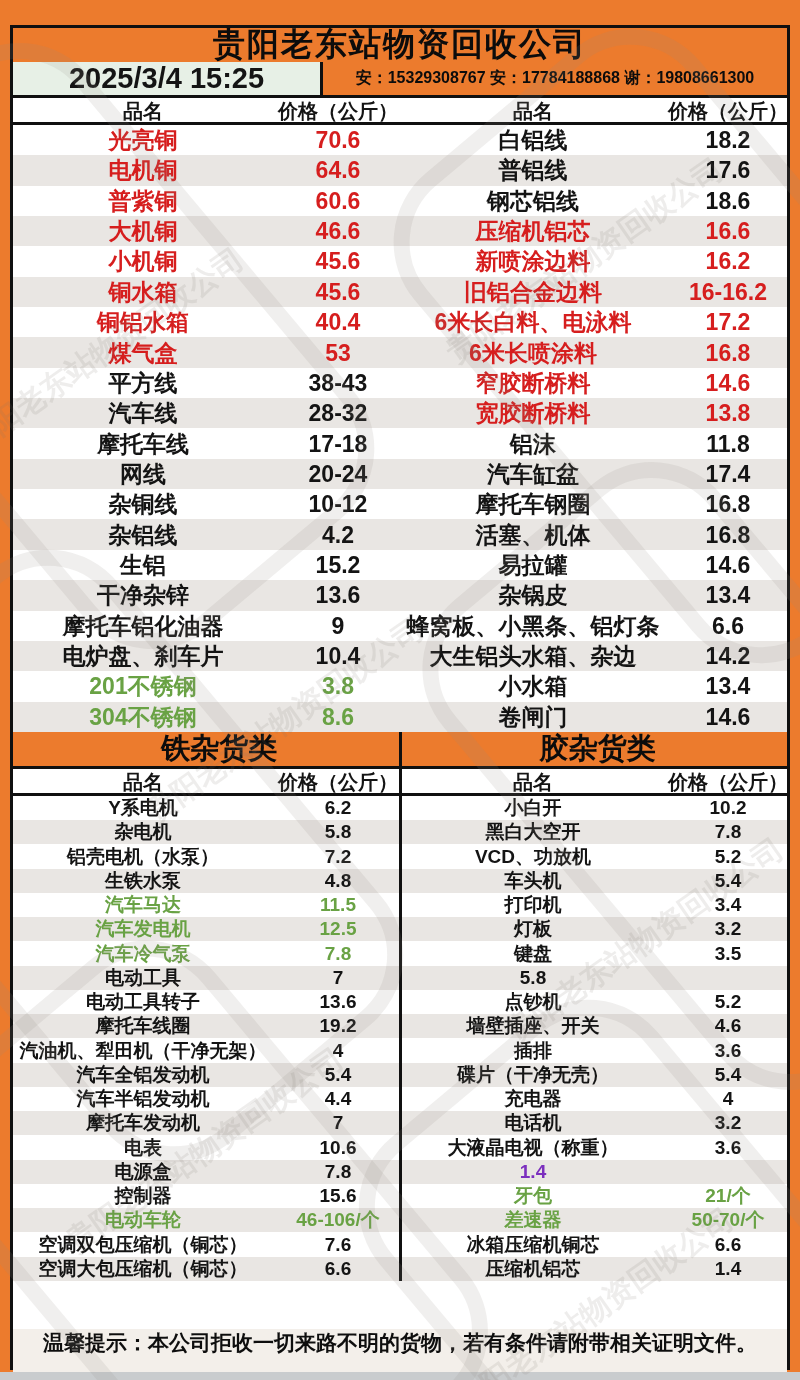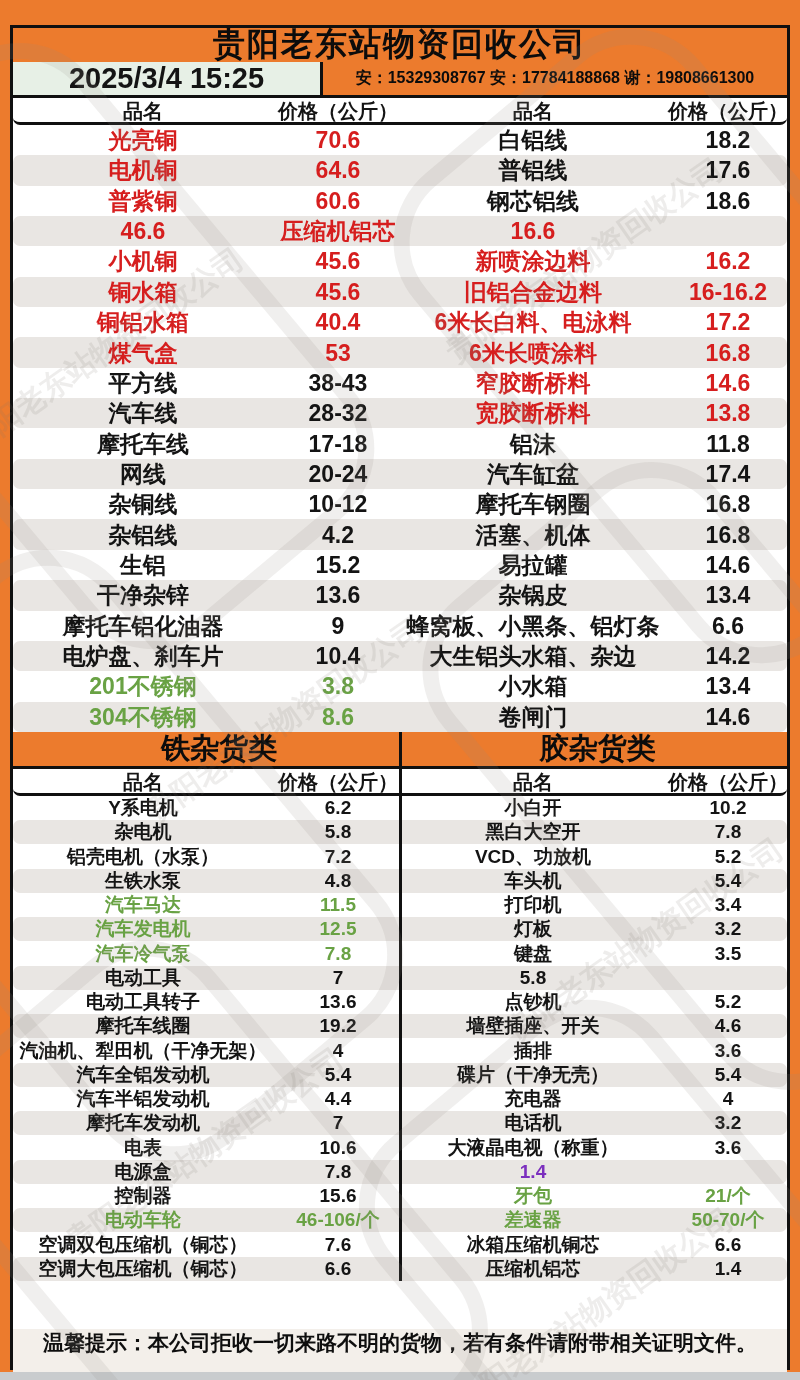--- a/index.html
+++ b/index.html
@@ -22,21 +22,21 @@
   .title-bar{height:34px;background:var(--orange,#EC7B2D);display:flex;
     align-items:center;justify-content:center;}
   .title-bar span{font-size:32px;letter-spacing:2px;color:#0c0c0c;}
   .info-row{height:36px;box-sizing:border-box;border-bottom:3px solid #101010;
     display:flex;}
   .date-cell{width:310px;box-sizing:border-box;border-right:3px solid #101010;
     background:#E7F0E6;display:flex;align-items:center;justify-content:center;
     font-size:29px;}
   .phone-cell{flex:1;background:var(--orange,#EC7B2D);display:flex;
     align-items:center;justify-content:center;font-size:16px;color:#0c0c0c;}
-  .grid4{display:grid;grid-template-columns:260px 130px 260px 130px;border-radius:7px;}
+  .grid4{display:grid;grid-template-columns:260px 130px 260px 130px;}
   .colhdr{height:27px;box-sizing:border-box;border-bottom:3px solid #101010;
     background:#fff;align-items:center;}
   .colhdr span{font-size:20px;text-align:center;white-space:nowrap;}
   .sec-top{height:607px;display:flex;flex-direction:column;}
   .sec-top .trow{height:30.35px;font-size:23px;}
   .bottom-wrap{position:relative;}
   .bottom-wrap::after{content:'';position:absolute;left:50%;top:0;bottom:0;
     width:3px;margin-left:-1.5px;background:#101010;}
   .sec-hdr{height:37px;box-sizing:border-box;border-bottom:3px solid #101010;
     background:var(--orange,#EC7B2D);display:flex;padding-left:17px;}
@@ -110,20 +110,21 @@
         <span class="cell c-blk">普铝线</span>
         <span class="cell c-blk">17.6</span>
       </div>
       <div class="grid4 trow">
         <span class="cell c-red">普紫铜</span>
         <span class="cell c-red">60.6</span>
         <span class="cell c-blk">钢芯铝线</span>
         <span class="cell c-blk">18.6</span>
       </div>
       <div class="grid4 trow alt">
+        <span class="cell c-red">大机铜</span>
         <span class="cell c-red">46.6</span>
         <span class="cell c-red">压缩机铝芯</span>
         <span class="cell c-red">16.6</span>
       </div>
       <div class="grid4 trow">
         <span class="cell c-red">小机铜</span>
         <span class="cell c-red">45.6</span>
         <span class="cell c-red">新喷涂边料</span>
         <span class="cell c-red">16.2</span>
       </div>

